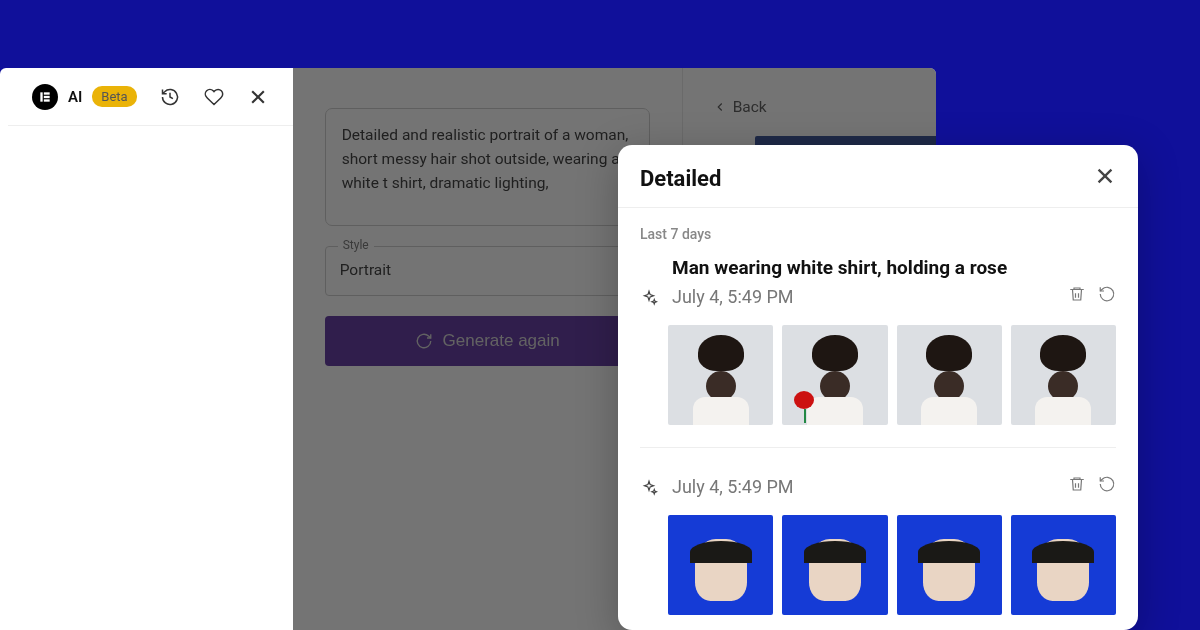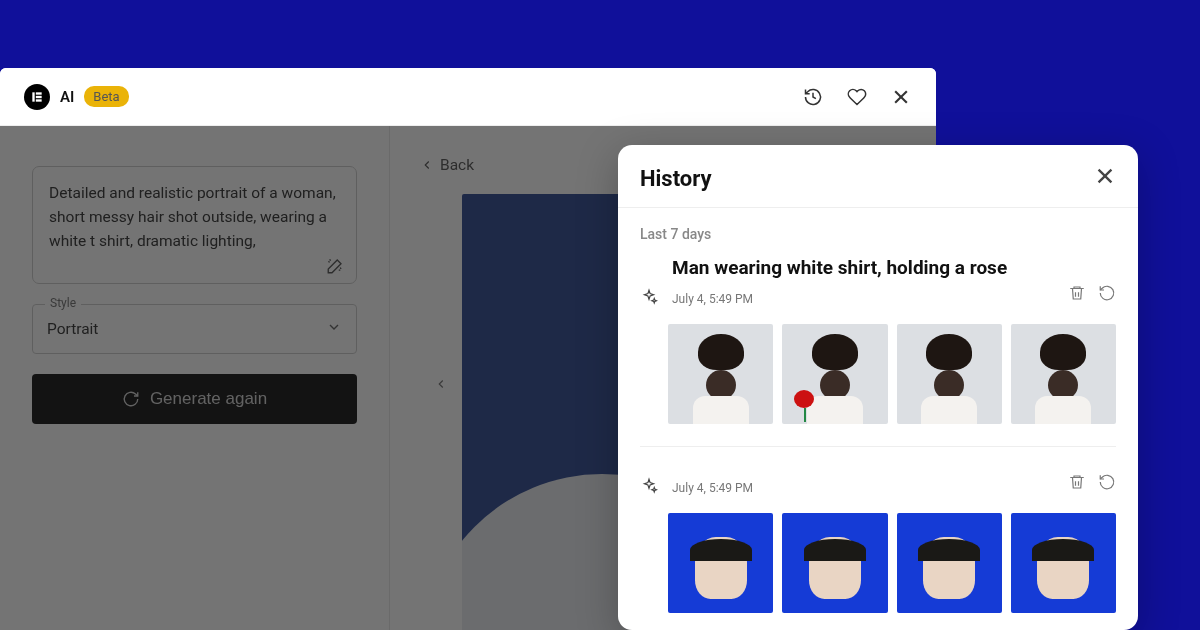--- a/index.html
+++ b/index.html
@@ -8,22 +8,23 @@
 
   .app-window {
     position: absolute;
     top: 68px;
     left: 0;
     width: 936px;
     height: 562px;
     background: #fff;
     border-radius: 6px 6px 0 0;
     display: flex;
-    flex-direction: column;
+    flex-direction: row;
     overflow: hidden;
+    padding-left: 8px;
   }
   .app-header {
     height: 58px;
     display: flex;
     align-items: center;
     padding: 0 24px;
     border-bottom: 1px solid #eee;
     background: #fff;
     position: relative;
     z-index: 2;
@@ -55,29 +56,29 @@
   .prompt-box {
     border: 1px solid #c9c9c9; border-radius: 7px; padding: 14px 16px 10px;
     font-size: 15.5px; line-height: 1.55; color: #222; position: relative;
     min-height: 118px;
   }
   .magic-wand {
     position: absolute; right: 12px; bottom: 8px; width: 18px; height: 18px; color: #444;
   }
   .field {
     border: 1px solid #c9c9c9; border-radius: 4px; padding: 14px 14px; position: relative;
-    font-size: 15.5px; color: #222; display: flex; align-items: center; justify-content: space-between;
+    font-size: 15.5px; color: #222; display: flex; align-items: flex-start; justify-content: space-between;
   }
   .field-label {
     position: absolute; top: -9px; left: 12px; background: #fff; padding: 0 5px;
     font-size: 12px; color: #666;
   }
   .chev { color: #555; }
   .generate-btn {
-    background: #000000; color: #d0d0d0; font-size: 17px; font-weight: 500;
+    background: #4c1d95; color: #d0d0d0; font-size: 17px; font-weight: 500;
     border: none; border-radius: 4px; height: 50px; display: flex; align-items: center; justify-content: center;
     gap: 10px; cursor: pointer;
   }
   .generate-btn svg { width: 18px; height: 18px; }
 
   .preview-area { flex: 1; padding: 30px 30px; position: relative; }
   .back-link { display: flex; align-items: center; gap: 6px; color: #444; font-size: 15.5px; cursor: pointer; }
   .preview-img {
     position: absolute; left: 72px; top: 68px; width: 440px; height: 440px;
     background: #1e3a8a; border-radius: 2px; overflow: hidden;
@@ -103,21 +104,21 @@
   }
   .history-title { font-size: 22px; font-weight: 700; color: #111; }
   .history-close { color: #444; cursor: pointer; }
   .history-body { padding: 18px 22px 0; overflow: hidden; flex: 1; }
   .section-label { font-size: 14px; color: #888; font-weight: 500; margin-bottom: 14px; }
   .history-entry { padding: 0 0 22px; border-bottom: 1px solid #eee; margin-bottom: 22px; }
   .entry-head { display: flex; align-items: flex-end; gap: 14px; }
   .sparkle { width: 18px; height: 18px; color: #444; flex-shrink: 0; margin-top: 3px; }
   .entry-text { flex: 1; }
   .entry-title { font-size: 19px; font-weight: 700; color: #111; line-height: 1.25; }
-  .entry-time { font-size: 12px; color: #777; margin-top: 12px; }
+  .entry-time { font-size: 18px; color: #777; margin-top: 6px; }
   .entry-actions { display: flex; gap: 12px; color: #777; }
   .entry-actions > * { cursor: pointer; }
   .thumb-row { display: flex; gap: 9px; margin-top: 18px; margin-left: 28px; }
   .thumb {
     width: 107px; height: 100px; background: #dcdfe3; border-radius: 2px; position: relative; overflow: hidden;
   }
   .thumb.blue { background: #153bd6; }
   .silhouette {
     position: absolute; bottom: 0; left: 50%; transform: translateX(-50%);
     width: 72px; height: 84px;
@@ -219,21 +220,21 @@
         <div class="soft-circle c-bot"></div>
       </div>
     </div>
 
     <div class="body-overlay"></div>
   </div>
 </div>
 
 <div class="history-panel">
   <div class="history-header">
-    <div class="history-title">History</div>
+    <div class="history-title">Detailed</div>
     <div class="history-close">
       <svg viewBox="0 0 24 24" width="22" height="22" stroke="currentColor" stroke-width="2.5">
           <line x1="5" y1="5" x2="19" y2="19"></line>
           <line x1="19" y1="5" x2="5" y2="19"></line>
         </svg>
     </div>
   </div>
   <div class="history-body">
     <div class="section-label">Last 7 days</div>
 

